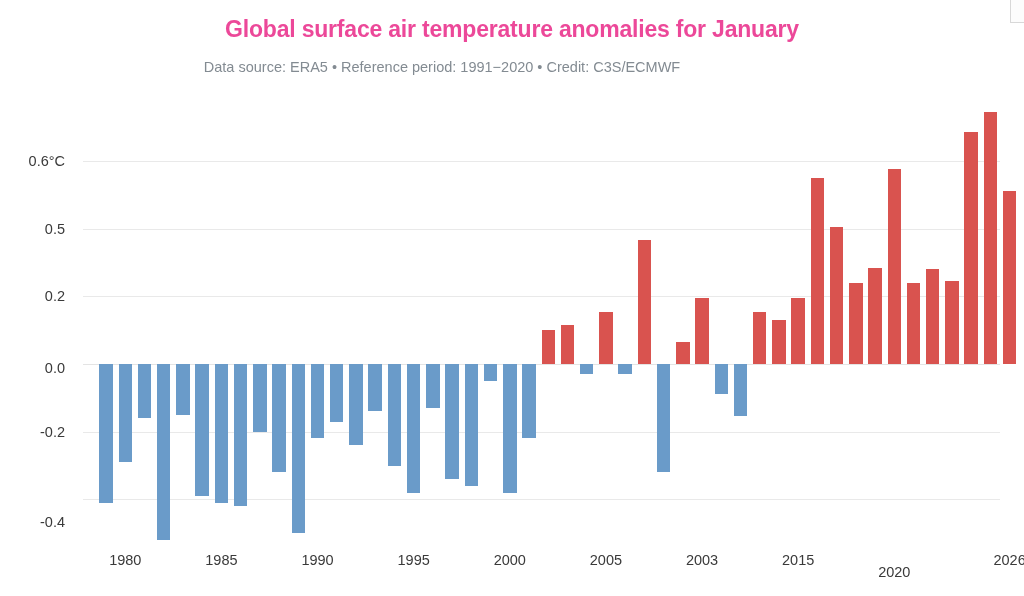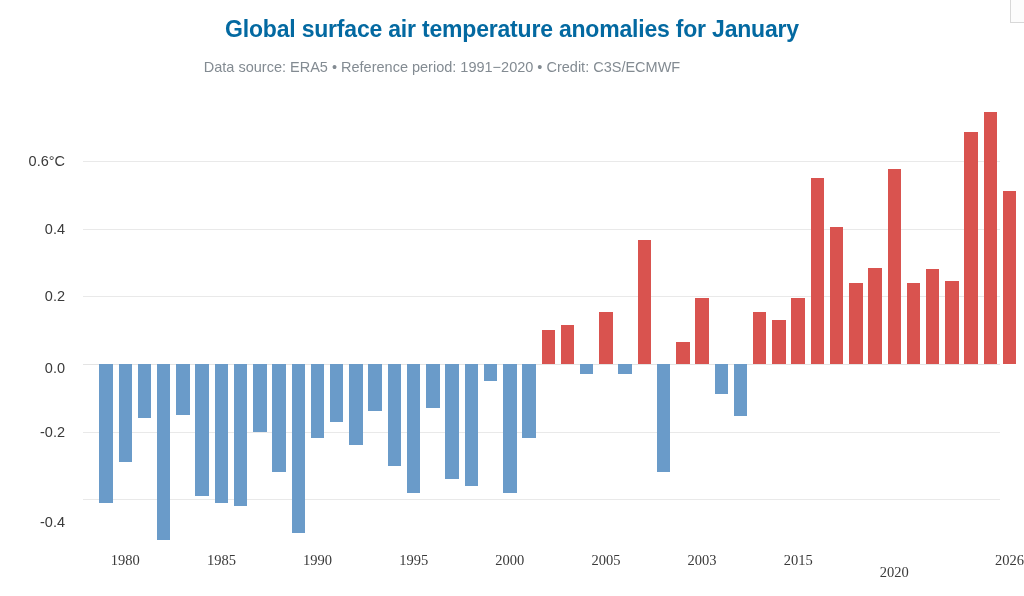--- a/index.html
+++ b/index.html
@@ -24,21 +24,21 @@
 
   
   .chart-title {
     position: absolute;
     top: 16px;
     left: 0;
     width: 1024px;
     text-align: center;
     font-size: 23px;
     font-weight: bold;
-    color: #0369a1;
+    color: #ec4899;
     letter-spacing: -0.2px;
   }
   .chart-subtitle {
     position: absolute;
     top: 59px;
     left: 0;
     width: 884px;
     text-align: center;
     font-size: 14.5px;
     font-weight: normal;
@@ -86,21 +86,20 @@
     position: absolute;
     border-radius: 0;
   }
 
   .xlabel-wrap {
     position: absolute;
     left: 0;
     top: 552px;
     width: 908px;
     height: 30px;
-    font-family: Liberation Serif, serif;
   }
   .xlabel {
     position: absolute;
     font-size: 14.5px;
     color: #3a3a3a;
     transform: translateX(-50%);
     white-space: nowrap;
   }
 
   .corner-mark {
@@ -118,21 +117,21 @@
 <body>
 
 <div id="chart-root">
 
   <div class="chart-title">Global surface air temperature anomalies for January</div>
 
   <div class="chart-subtitle">Data source: ERA5 • Reference period: 1991−2020 • Credit: C3S/ECMWF</div>
 
   <div class="ylabel-wrap" id="ylabels">
       <div class="ylabel" style="top: 60.9231px;">0.6°C</div>
-      <div class="ylabel" style="top: 128.615px;">0.4</div>
+      <div class="ylabel" style="top: 128.615px;">0.5</div>
       <div class="ylabel" style="top: 196.308px;">0.2</div>
       <div class="ylabel" style="top: 268px;">0.0</div>
       <div class="ylabel" style="top: 331.692px;">-0.2</div>
       <div class="ylabel" style="top: 422px;">-0.4</div>
     </div>
 
   <div class="plot-area" id="plot">
       <div class="gridline" style="top: 60.9231px;"></div>
       <div class="gridline" style="top: 128.615px;"></div>
       <div class="gridline" style="top: 196.308px;"></div>

